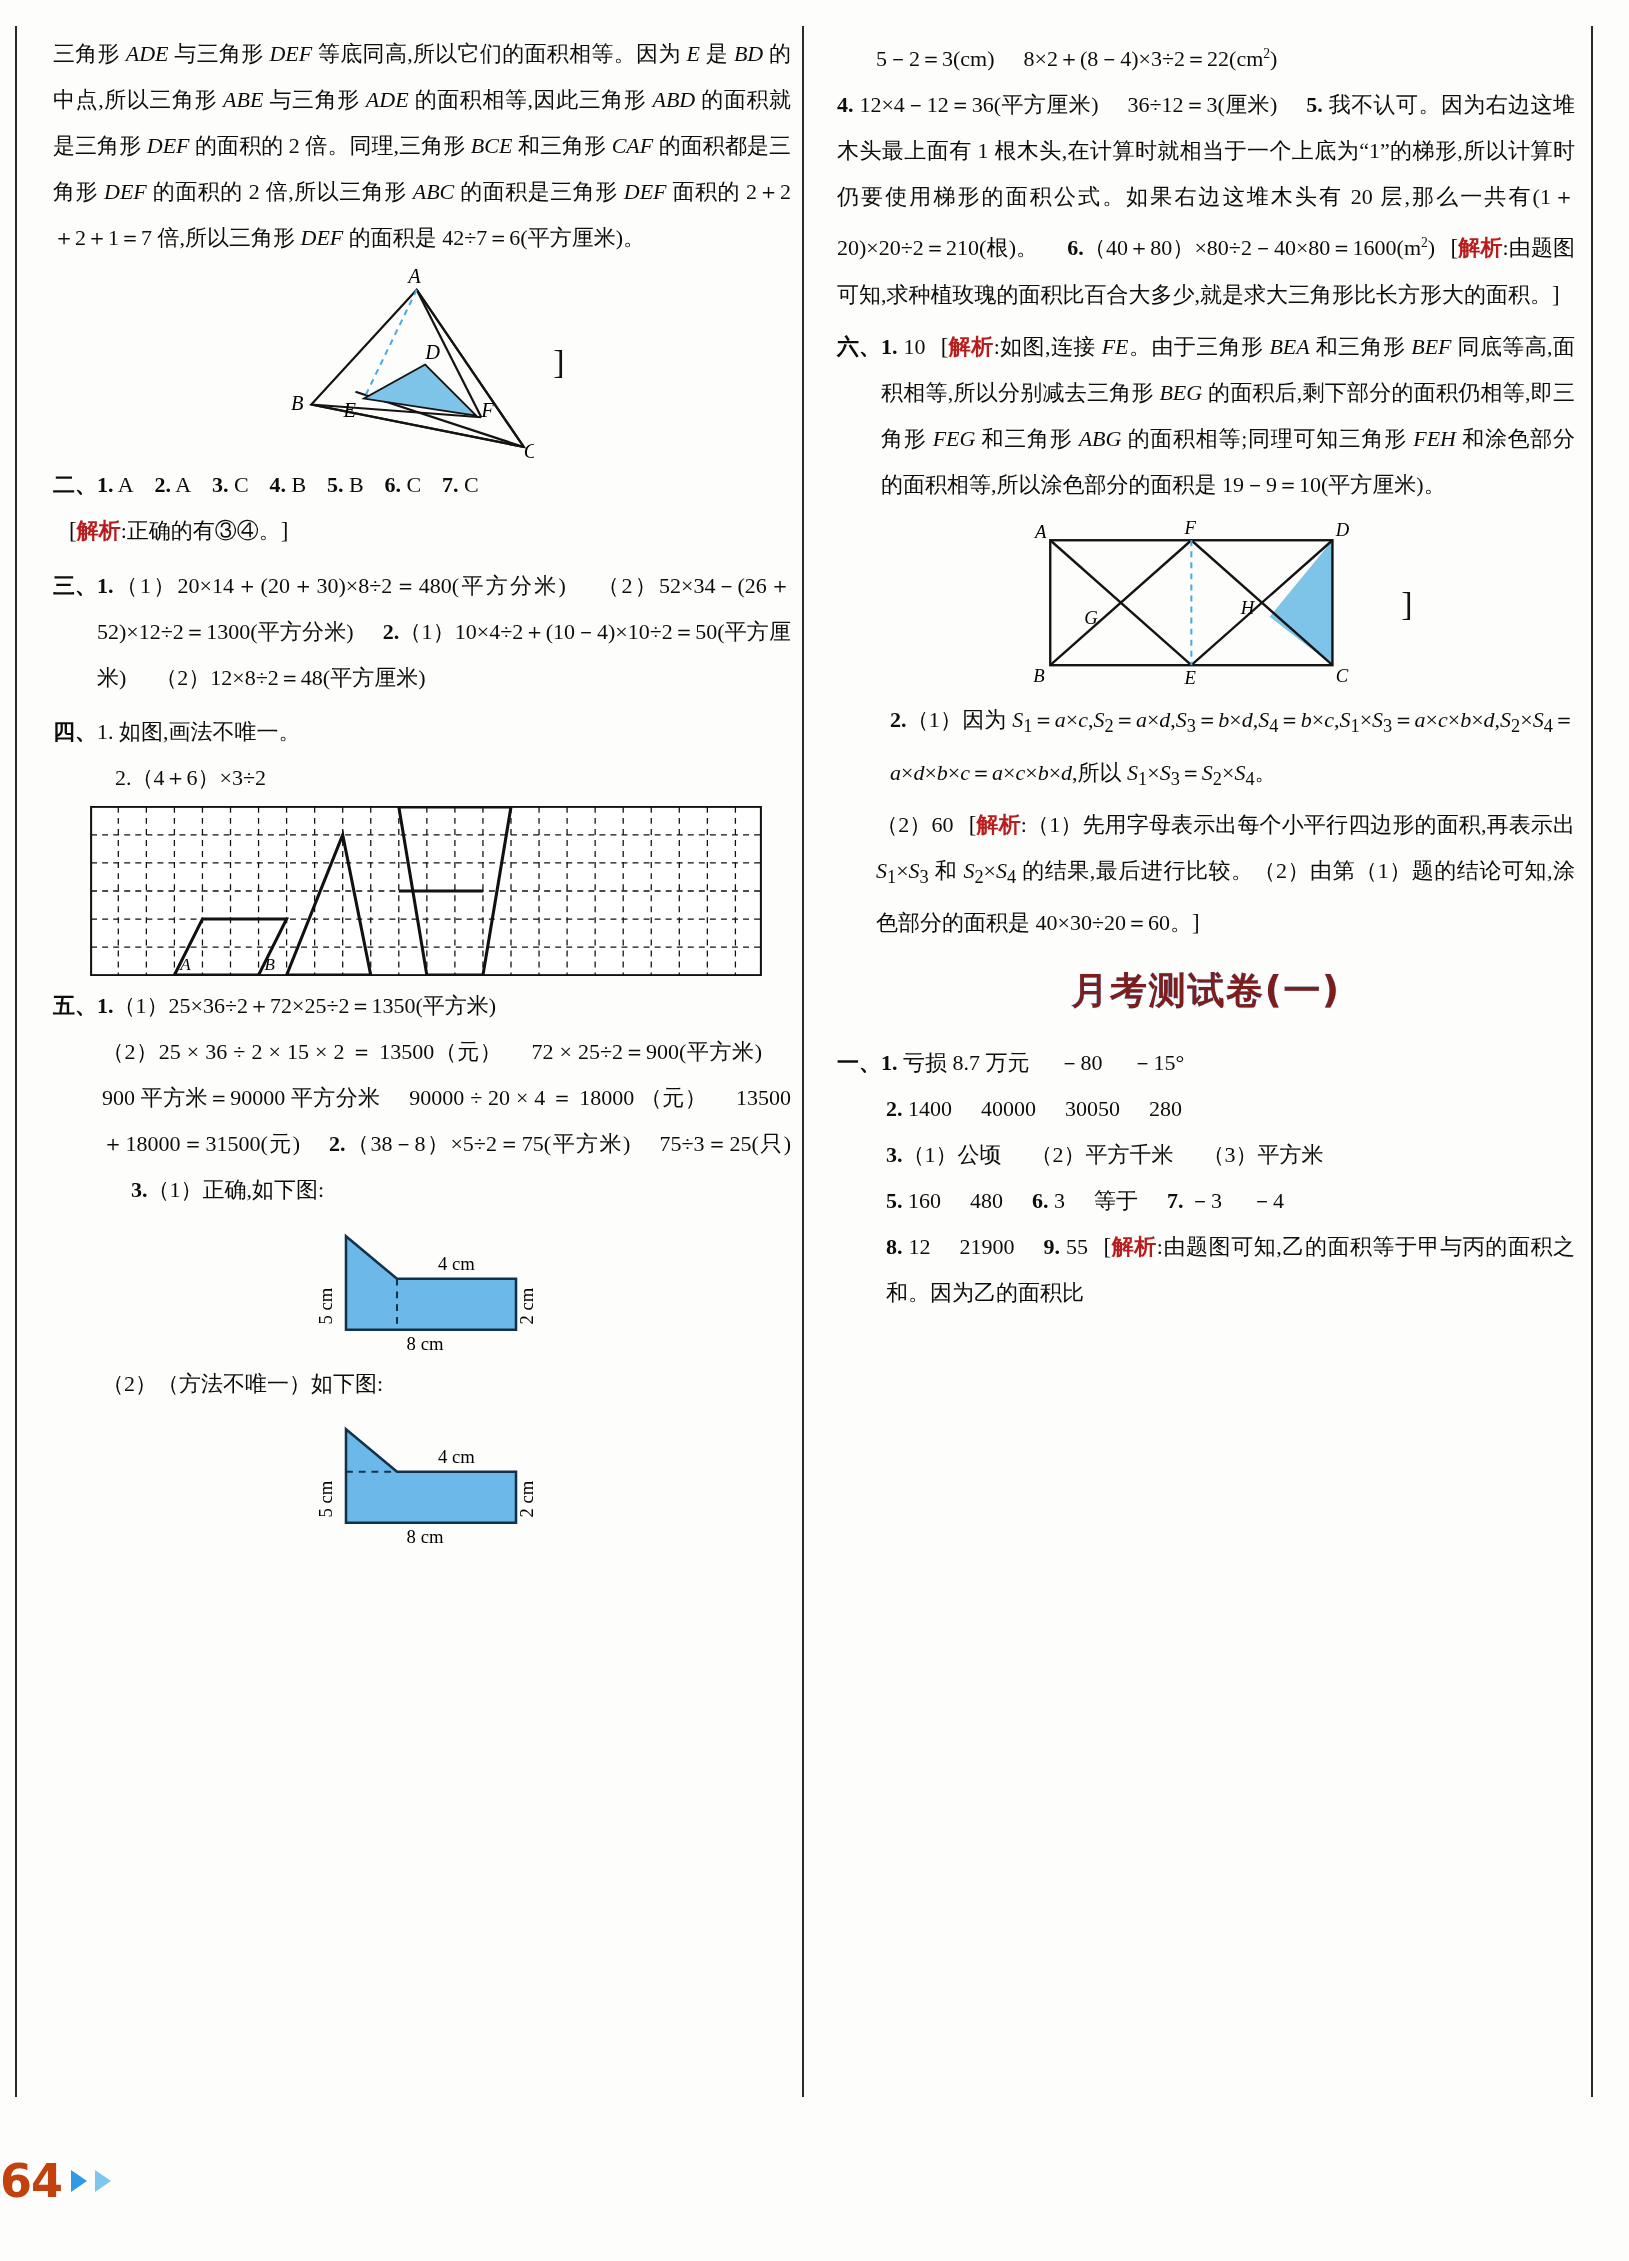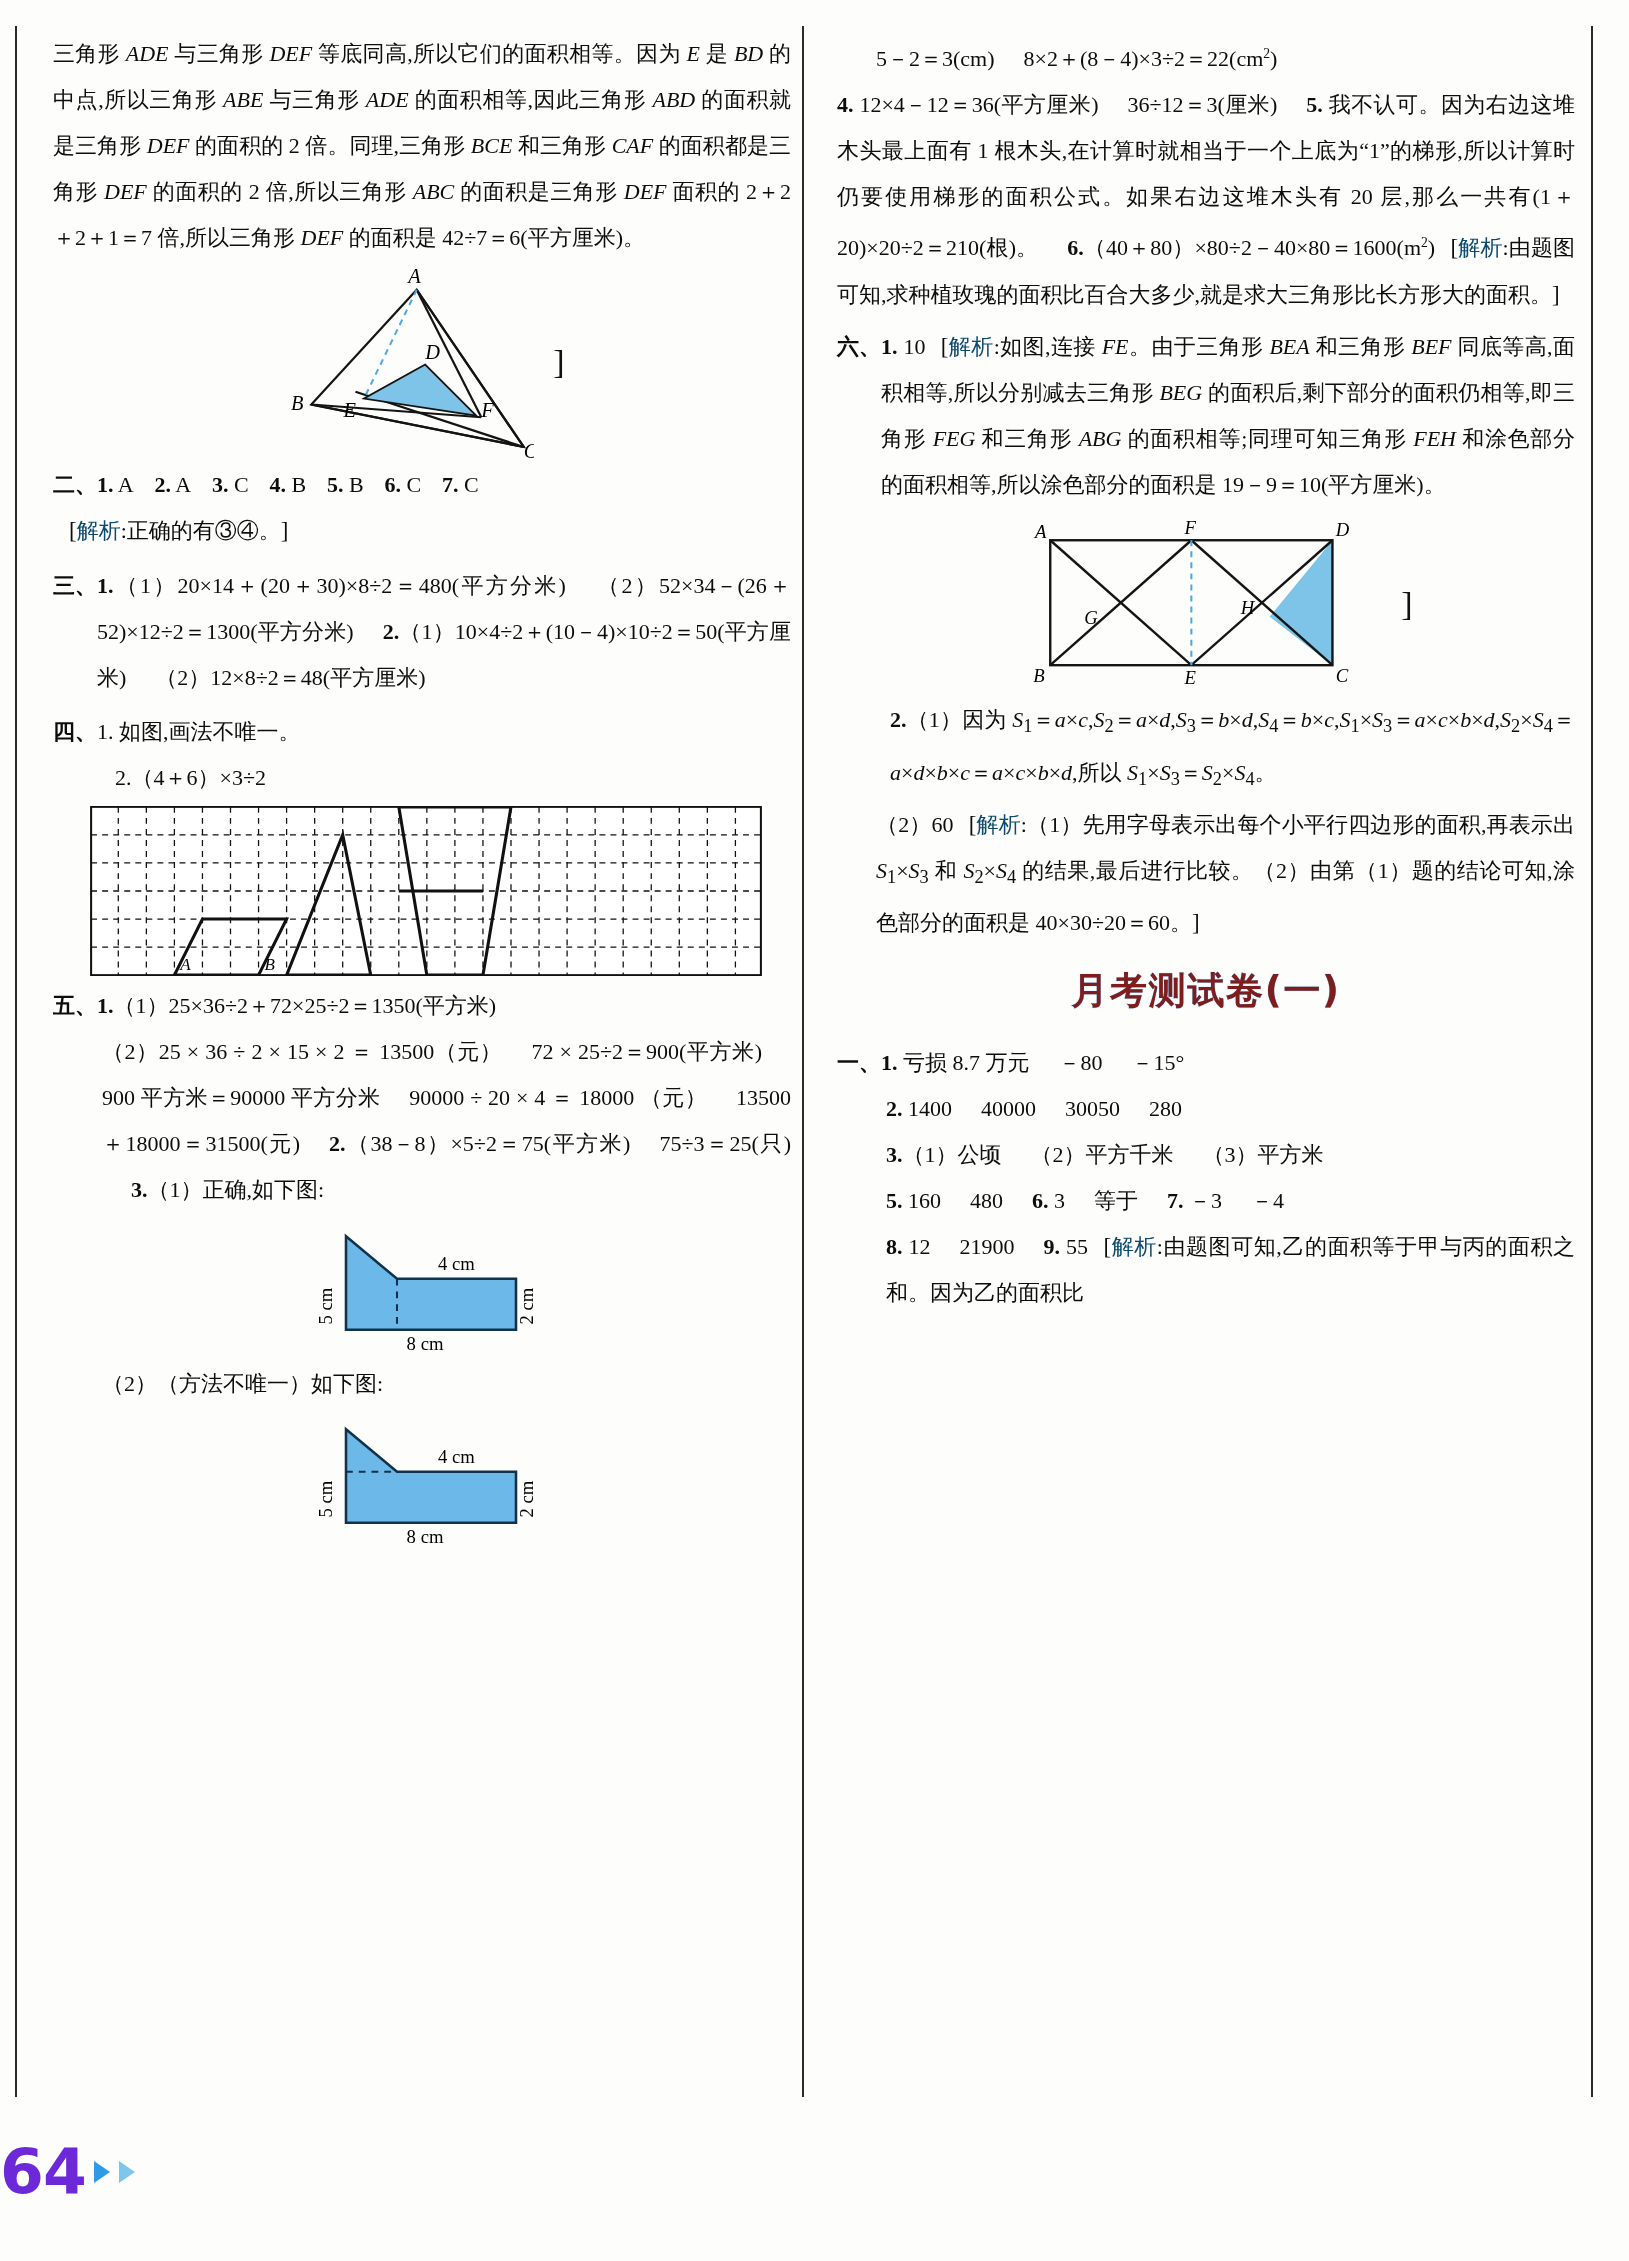--- a/index.html
+++ b/index.html
@@ -32,21 +32,21 @@
 
   p{margin:0;padding:0;}
   .para{margin:0 0 0 0;}
 
   .sec{display:flex;align-items:flex-start;}
   .sec-mark{flex:0 0 auto;font-weight:bold;letter-spacing:0px;white-space:nowrap;}
   .sec-body{flex:1 1 auto;}
 
   .num{font-weight:bold;font-family:"Liberation Serif",serif;}
   i, .it{font-style:italic;font-family:"Liberation Serif","DejaVu Serif",serif;}
-  .jx{color:#0c4a6e;font-weight:normal;}
+  .jx{color:#b91c1c;font-weight:bold;}
   .brk{font-size:23px;}
   sup{font-size:0.62em;vertical-align:super;}
 
   
   .exam-title{
     text-align:center;
     font-family:"DejaVu Sans","Liberation Sans",sans-serif;
     font-weight:bold;
     font-size:37px;
     color:#7f1d1d;
@@ -61,21 +61,21 @@
   .fig-center{display:flex;justify-content:center;align-items:center;}
   .bracket-r{font-size:34px;line-height:1;color:#111;margin-left:18.7px;align-self:center;}
 
   
   .footer{
     position:absolute;left:0px;bottom:53px;
     display:flex;align-items:center;gap:8.5px;
   }
   .pageno{
     font-family:"DejaVu Sans","Liberation Sans",sans-serif;
-    font-weight:bold;font-size:63px;color:#6d28d9;
+    font-weight:bold;font-size:46px;color:#c2410c;
     letter-spacing:-0.9px;
   }
   .tri{width:0;height:0;border-style:solid;border-width:11px 0 11px 16px;
        border-color:transparent transparent transparent #2f9ae5;}
   .tri.pale{border-left-color:#7fc6ef;}
 
   .sp{display:inline-block;width:15.3px;}
   .sp2{display:inline-block;width:29px;}
 </style>
 </head>

